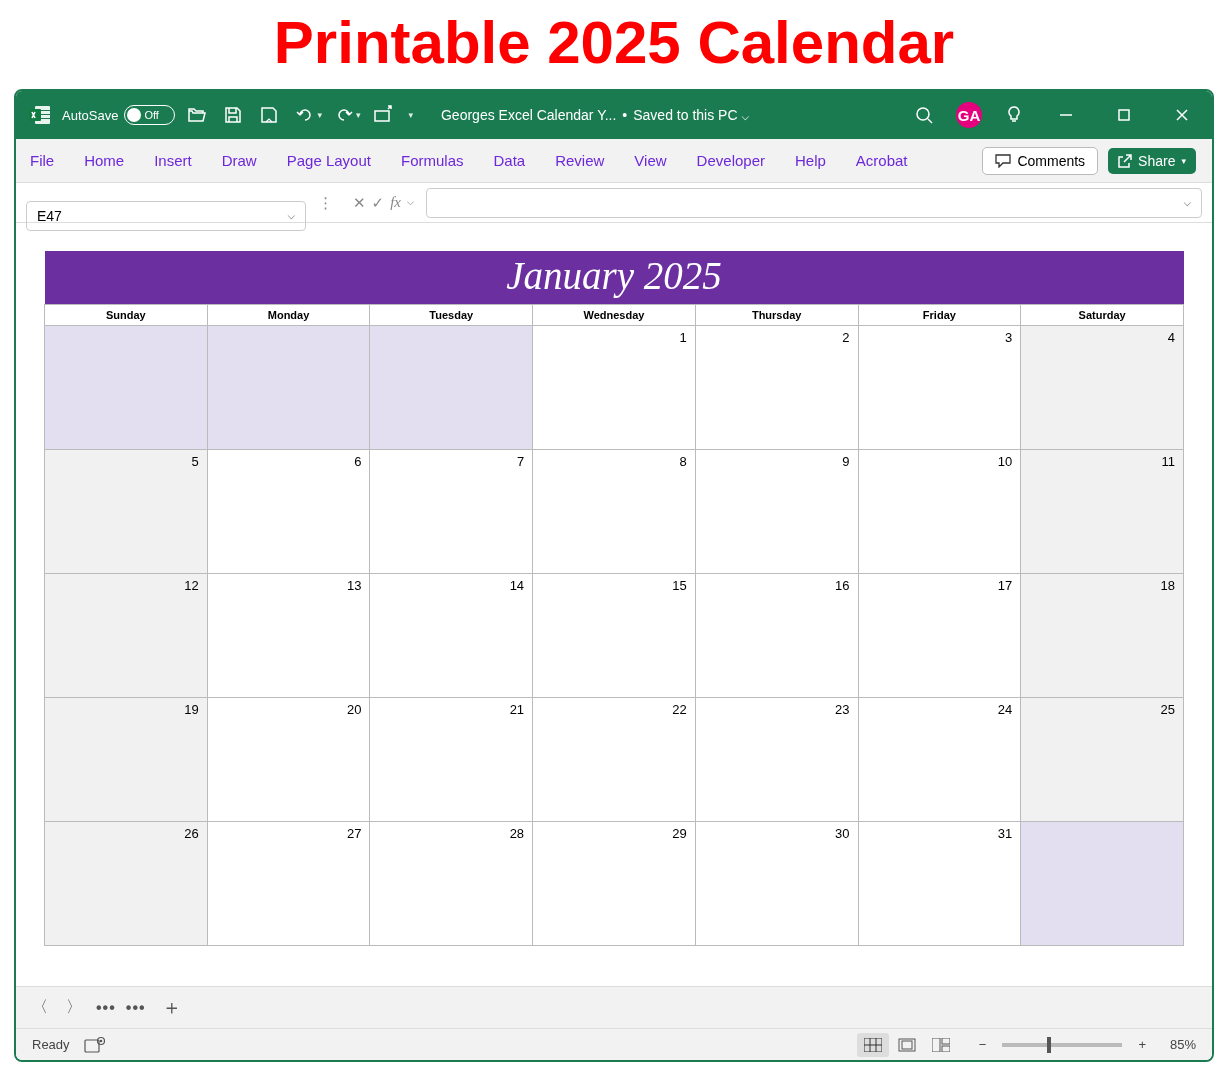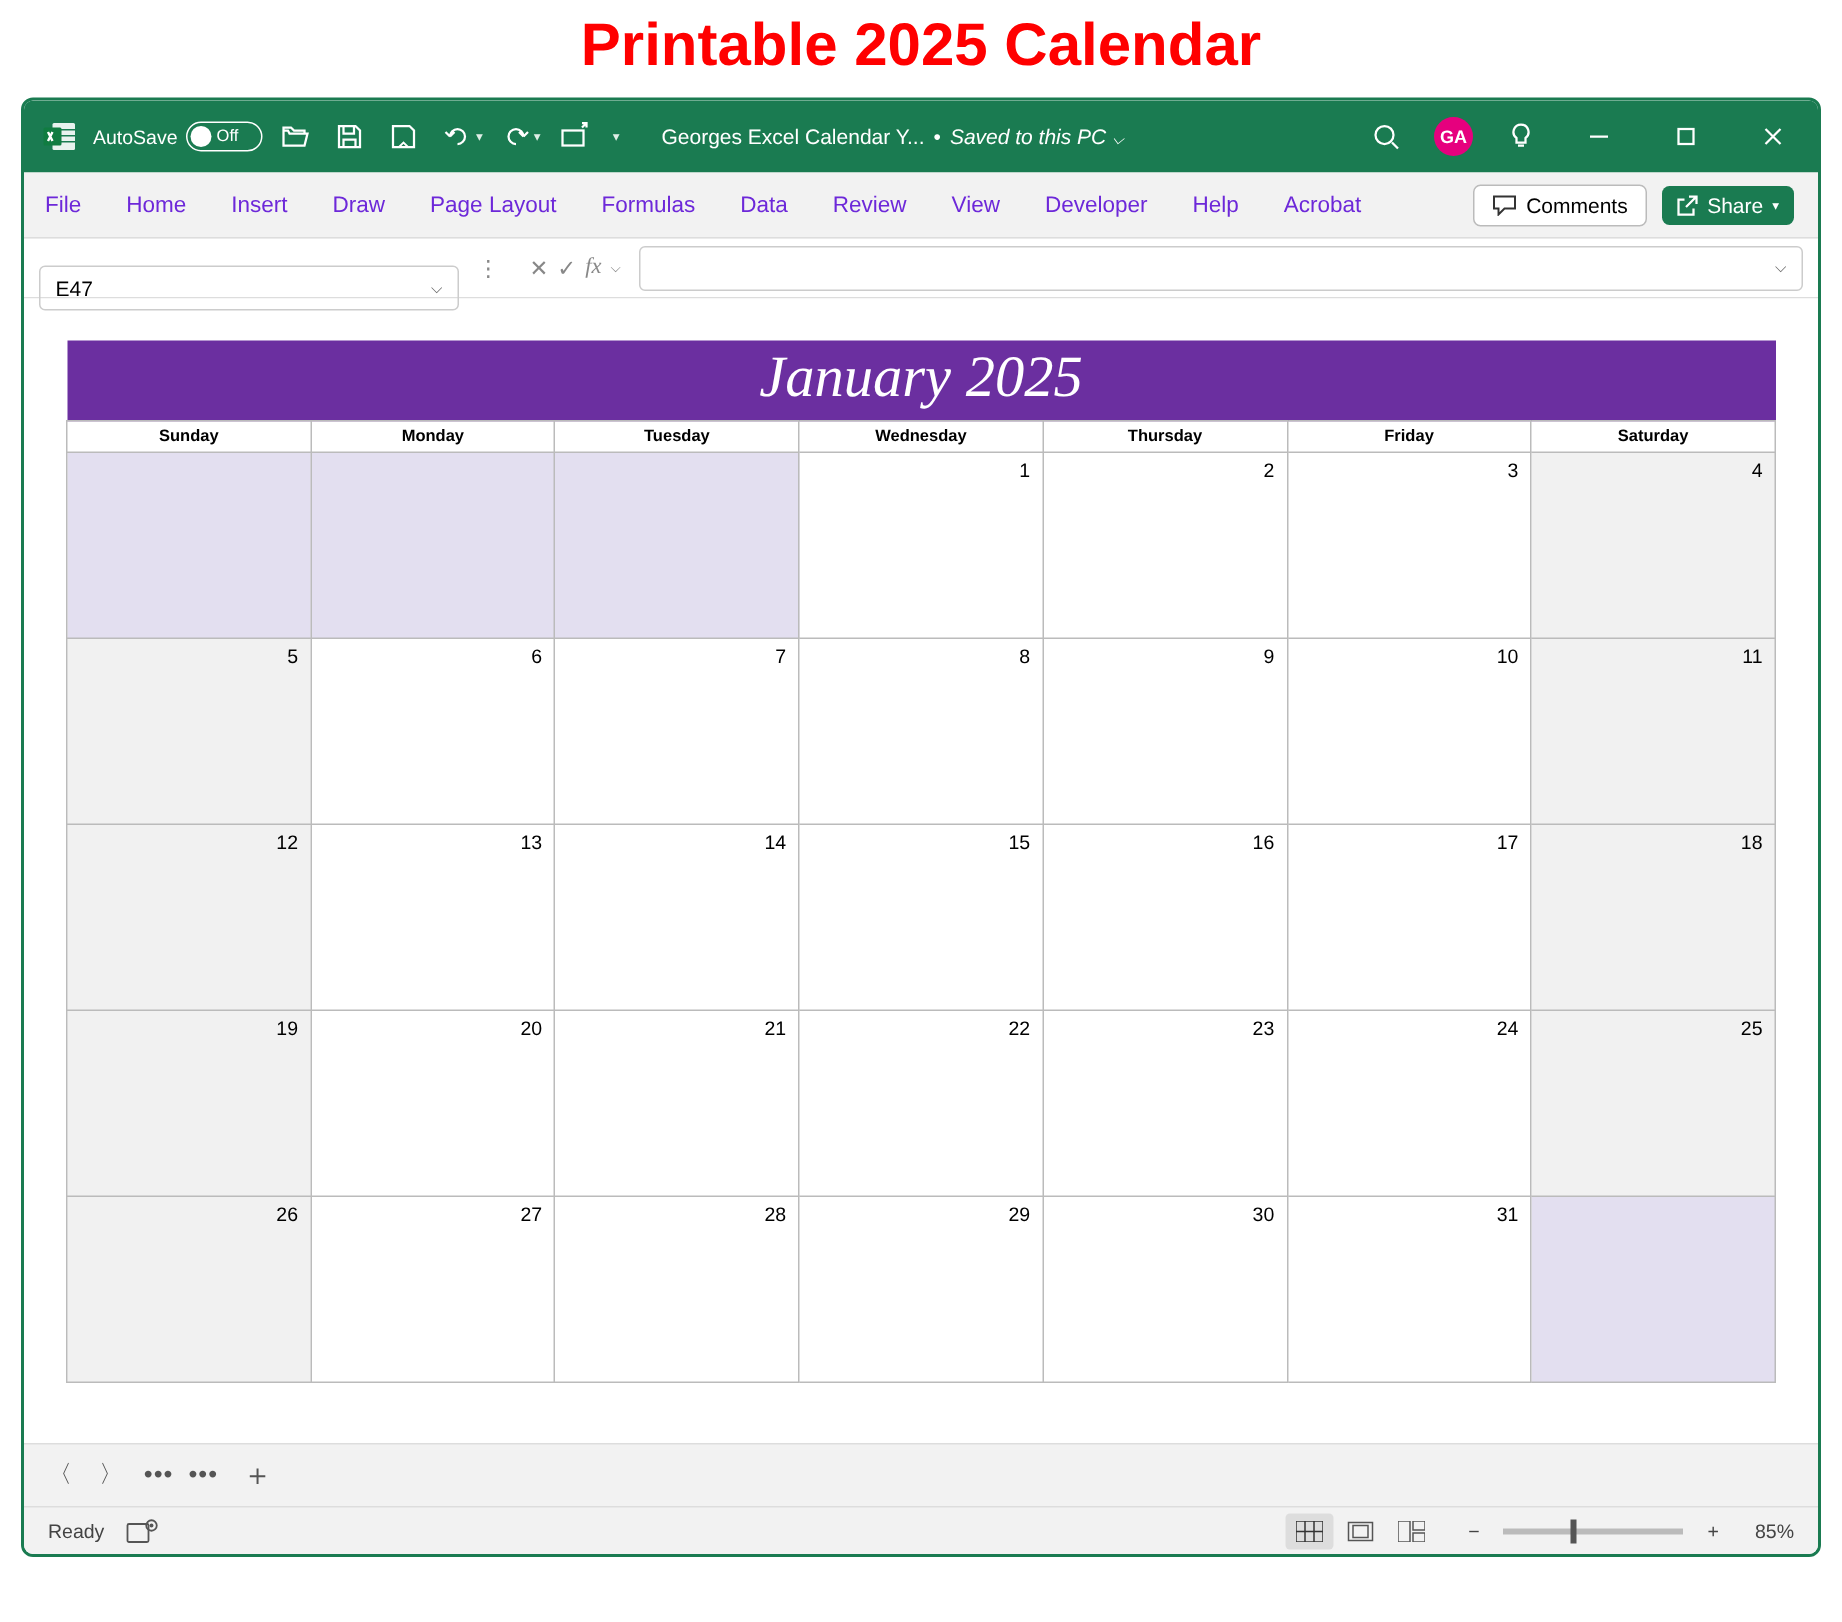--- a/index.html
+++ b/index.html
@@ -1,35 +1,35 @@
 <!DOCTYPE html>
 <html><head>
 <meta charset="utf-8">
 <style>
 * { box-sizing: border-box; margin: 0; padding: 0; }
 body { font-family: "Segoe UI", Arial, sans-serif; background: #fff; width: 1228px; }
-.page-title { color: #ff0000; font-size: 40px; font-weight: bold; text-align: center; padding: 8px 0 12px; font-family: Arial, sans-serif; }
+.page-title { color: #ff0000; font-size: 60px; font-weight: bold; text-align: center; padding: 8px 0 12px; font-family: Arial, sans-serif; }
 .excel-window { border: 2px solid #1a7b51; border-radius: 8px; overflow: hidden; margin: 0 14px; }
 .titlebar { background: #1a7b51; height: 48px; display: flex; align-items: center; color: #fff; padding: 0 10px; gap: 8px; }
 .app-icon-box { width: 28px; height: 24px; display:flex; align-items:center; justify-content:center; }
 .app-icon-box svg { width:24px; height:22px; }
 .autosave-wrap { display:flex; align-items:center; gap:6px; }
 .autosave-label { font-size: 13px; }
 .toggle { width: 51px; height: 20px; border: 1.5px solid #fff; border-radius: 10px; display:flex; align-items:center; padding:0 2px; gap:3px; cursor:pointer; }
 .toggle-knob { width: 14px; height: 14px; background:#fff; border-radius:50%; }
 .toggle-off { font-size:11px; }
 .tb-icon { width: 28px; height: 28px; display:flex; align-items:center; justify-content:center; cursor:pointer; }
 .tb-icon svg { width:20px; height:20px; stroke:#fff; fill:none; stroke-width:1.5; }
 .undo-redo { display:flex; align-items:center; }
 .dd-caret { font-size:9px; margin-left:-2px; color:#dfeee6; }
 .doc-title { margin-left: 20px; font-size:14px; display:flex; align-items:center; gap:6px; flex:1; }
 .doc-title .dot { }
-.saved-to { display:flex; align-items:flex-end; gap:4px; cursor:pointer;font-style:italic; }
+.saved-to { display:flex; align-items:flex-end; gap:4px; cursor:pointer; }
 .right-titlebar { display:flex; align-items:center; gap:18px; }
-.avatar { width:26px; height:26px; border-radius:50%; background:#e6007e; color:#fff; font-size:12px; font-weight:600; display:flex; align-items:center; justify-content:center; }
+.avatar { width:26px; height:26px; border-radius:50%; background:#e6007e; color:#fff; font-size:15px; font-weight:600; display:flex; align-items:center; justify-content:center; }
 .window-btn { width:40px; height:30px; display:flex; align-items:center; justify-content:center; cursor:pointer; }
 .window-btn svg { width:14px; height:14px; stroke:#fff; fill:none; stroke-width:1.5; }
 .ribbon-tabs { background:#f2f2f2; height:44px; display:flex; align-items:center; padding:0 14px; gap:30px; border-bottom:1px solid #ddd; position:relative; }
 .ribbon-tab { font-size:15px; color:#6d28d9; cursor:pointer; padding:6px 0; }
 .ribbon-right { position:absolute; right:16px; display:flex; gap:10px; align-items:center; }
 .comments-btn { background:#fff; border:1px solid #bbb; border-radius:5px; padding:5px 12px; font-size:14px; display:flex; align-items:center; gap:6px; cursor:pointer; }
 .share-btn { background:#1a7b51; color:#fff; border-radius:5px; padding:5px 10px; font-size:14px; display:flex; align-items:center; gap:6px; cursor:pointer; }
 .formula-bar { background:#fff; height:40px; display:flex; align-items:center; padding:6px 10px; gap:6px; border-bottom:1px solid #ddd; }
 .name-box { width:280px; height:30px; border:1px solid #ccc; border-radius:4px; display:flex; align-items:center; padding:0 10px; font-size:14px; justify-content:space-between; cursor:text;margin-top:27px; }
 .fx-controls { display:flex; align-items:center; gap:6px; color:#888; font-size:15px; padding:0 6px; }

